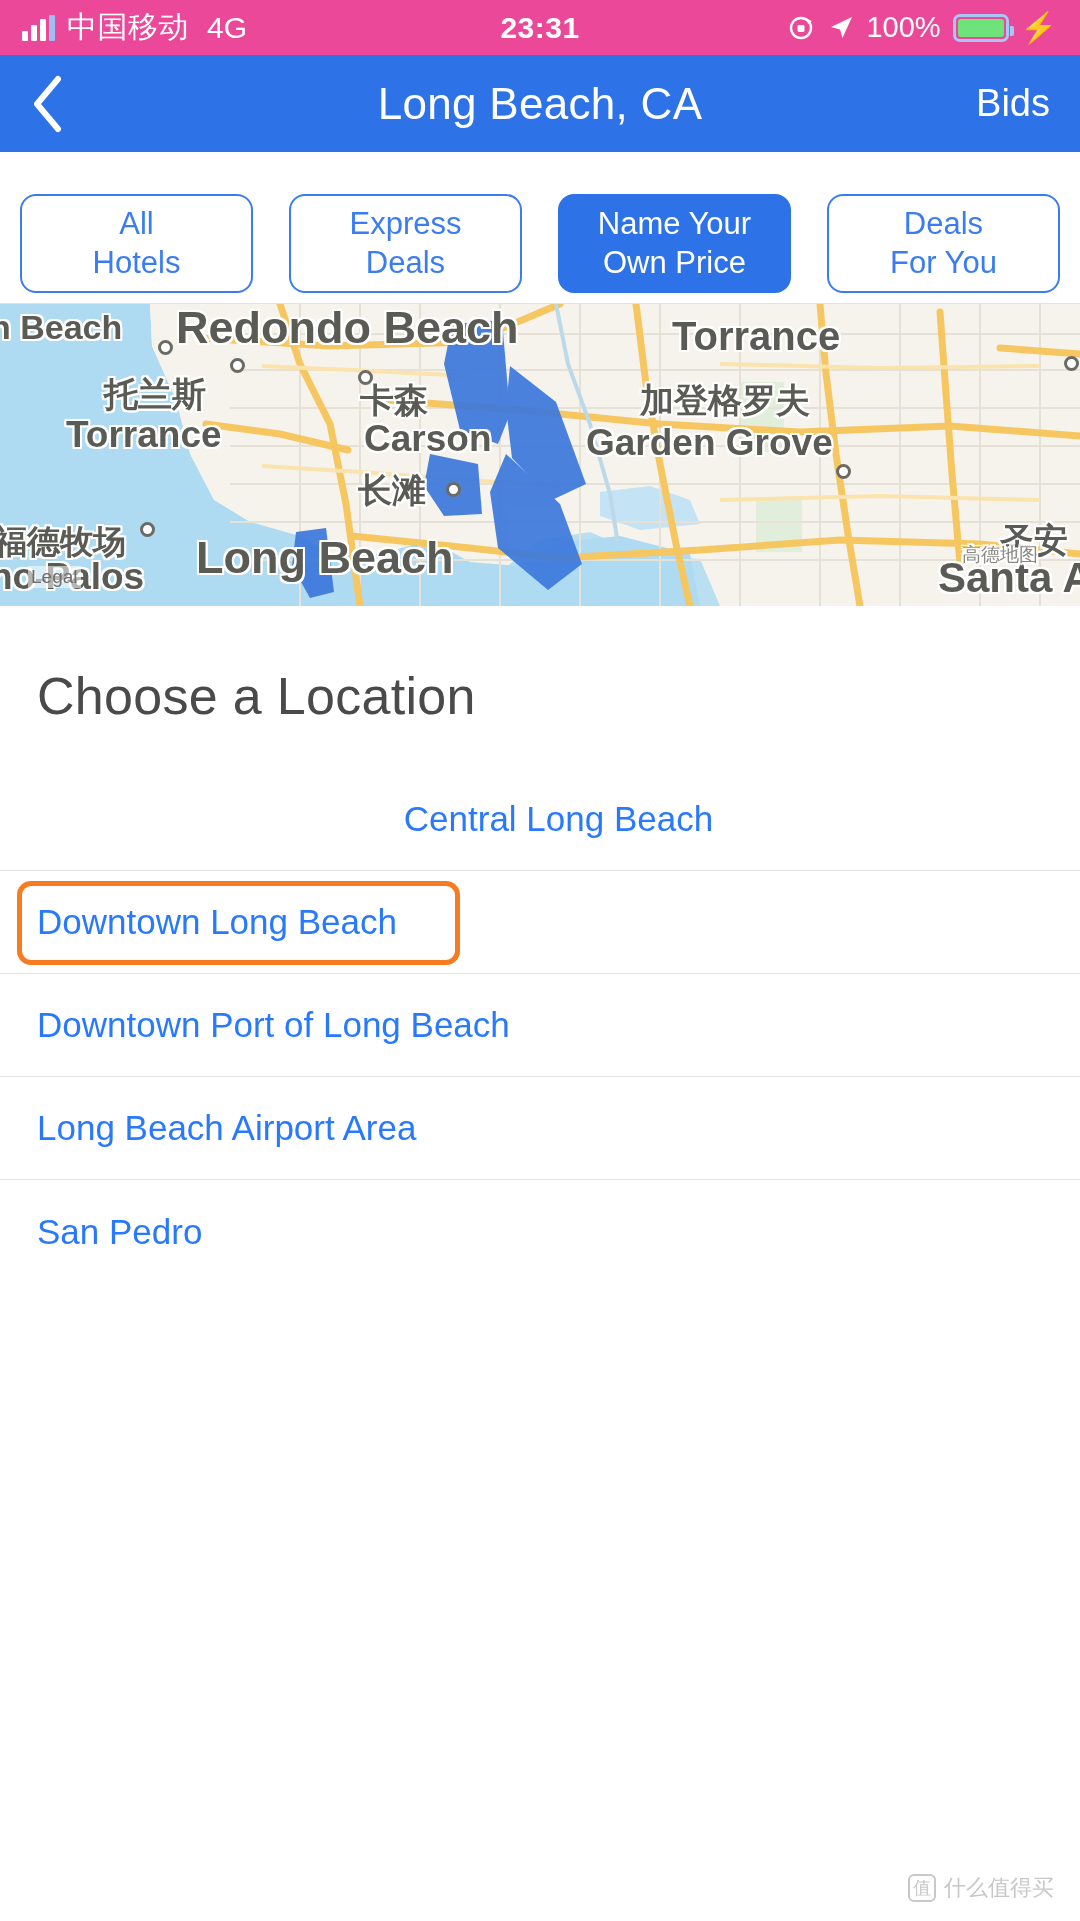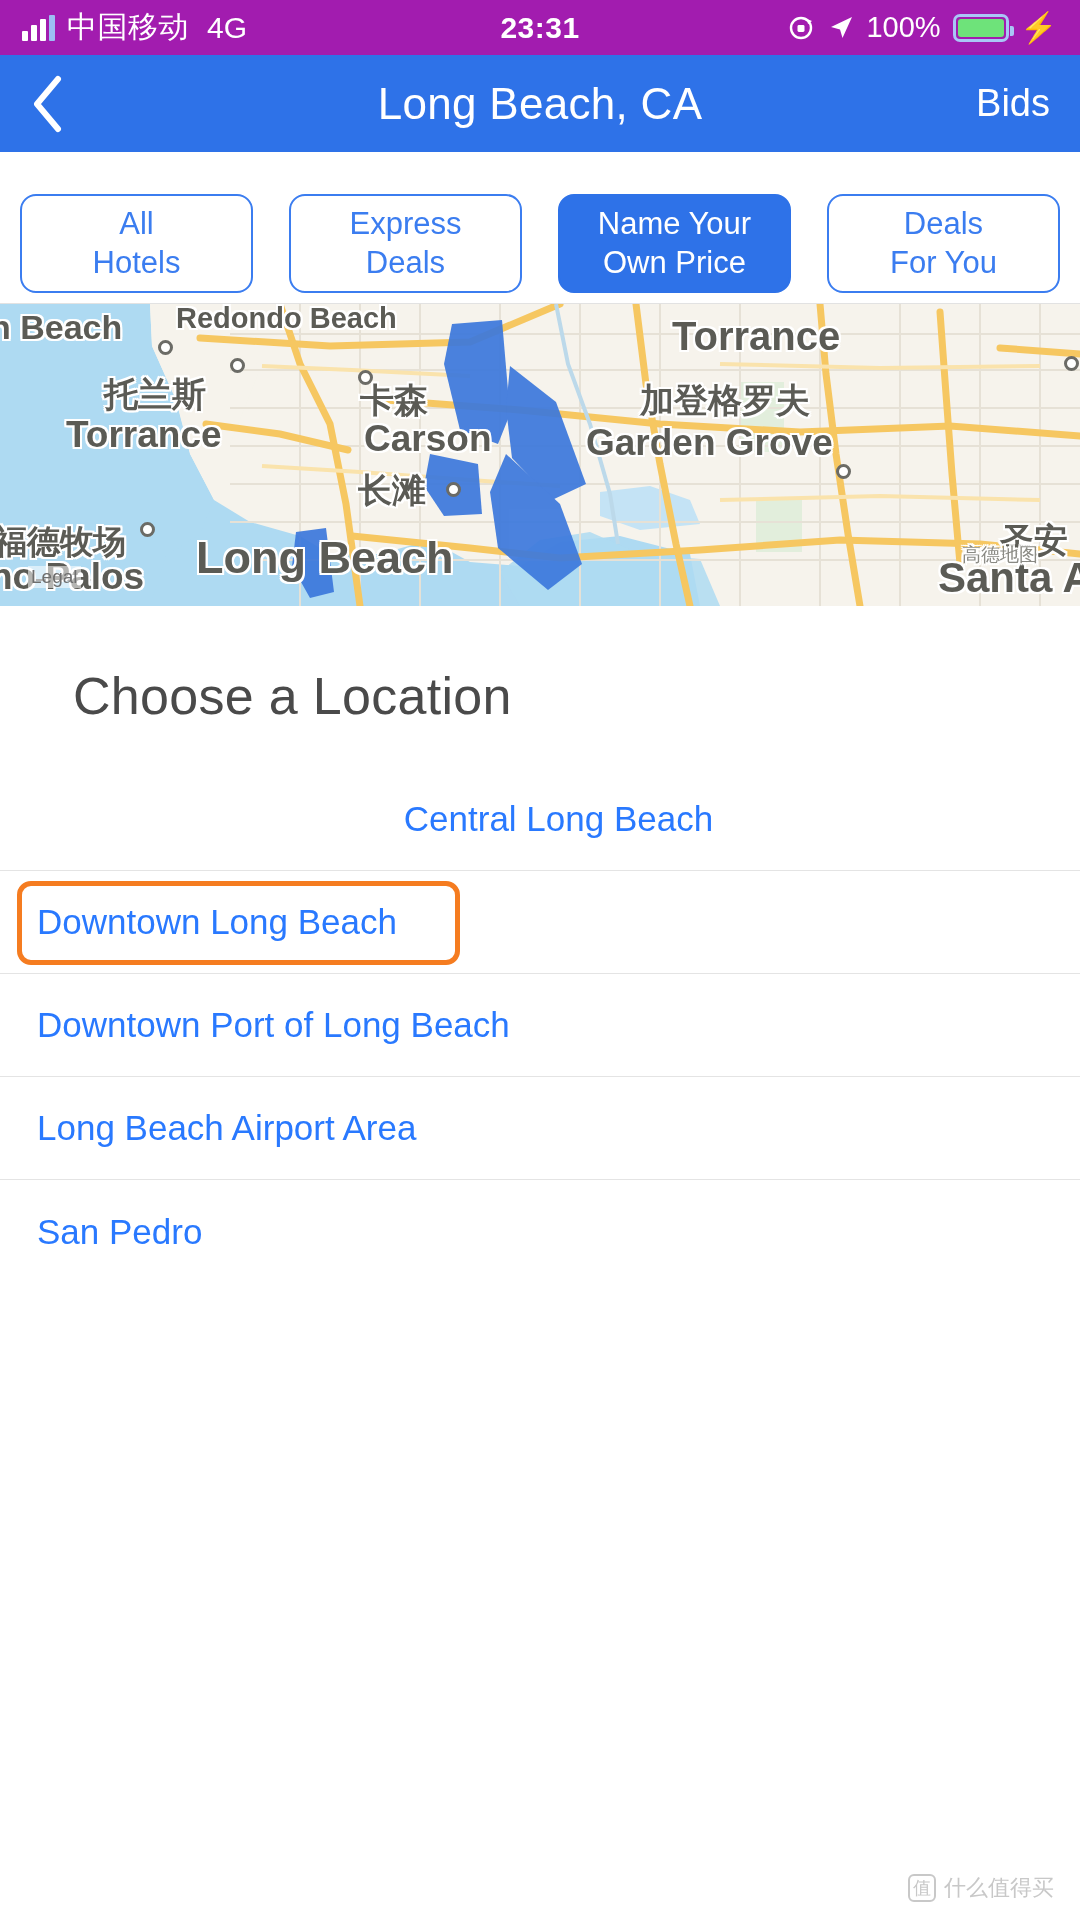--- a/index.html
+++ b/index.html
@@ -7,21 +7,21 @@
   body {
     font-family:"Liberation Sans", sans-serif;
     background:#ffffff;
     overflow:hidden;
     position:relative;
   }
 
   
   .status-bar{
     height:55px;
-    background:#a21caf;
+    background:#ec4899;
     display:flex;
     align-items:center;
     color:#fff;
     padding:0 22px;
     position:relative;
   }
   .sb-left{ display:flex; align-items:center; gap:12px; }
   .signal{ display:flex; align-items:flex-end; gap:3px; height:26px; }
   .signal i{ display:block; width:6px; background:#fff; border-radius:1px; }
   .signal i:nth-child(1){ height:10px; }
@@ -100,21 +100,21 @@
   }
   .poi-dot{
     position:absolute; width:15px; height:15px; border:3px solid #6B6B66;
     border-radius:50%; background:#fff;
   }
 
   
   .list-wrap{ background:#fff; }
   .section-title{
     font-size:52px; color:#4A4A4A; font-weight:400;
-    padding:60px 0 0 37px; letter-spacing:.3px;margin-left:36px;
+    padding:60px 0 0 37px; letter-spacing:.3px;
   }
   .loc-list{ margin-top:42px; }
   .loc-row{
     position:relative; height:103px; display:flex; align-items:center;
     padding-left:37px; font-size:35px; color:#2979FF;
     border-bottom:1px solid #E4E4E4;
   }
   .loc-row:first-child{ border-top:none;justify-content:center; }
   .loc-row.highlight{ border-bottom:1px solid #E4E4E4; }
   .hl-box{
@@ -264,21 +264,21 @@
       <path d="M510,62 L556,98 L586,180 L552,196 L512,154 L506,104 Z"></path>
       <path d="M506,150 L560,200 L582,260 L548,286 L498,244 L490,188 Z"></path>
       <path d="M430,150 L478,160 L482,210 L444,212 L424,182 Z"></path>
       <path d="M296,228 L326,224 L334,288 L310,294 L292,262 Z"></path>
     </g>
 
     <path d="M30,266 L30,276 L104,276 L104,266" stroke="#555" stroke-width="2" fill="none"></path>
   </svg>
 
   <div class="map-label" style="left:-10px;top:4px;font-size:34px;">n Beach</div>
-  <div class="map-label" style="left:176px;top:-2px;font-size:29px;">Redondo Beach</div>
+  <div class="map-label" style="left:176px;top:-2px;font-size:45px;">Redondo Beach</div>
   <div class="map-label" style="left:672px;top:10px;font-size:40px;">Torrance</div>
   <div class="map-label" style="left:104px;top:68px;font-size:34px;">托兰斯</div>
   <div class="map-label" style="left:360px;top:74px;font-size:34px;">卡森</div>
   <div class="map-label" style="left:640px;top:74px;font-size:34px;">加登格罗夫</div>
   <div class="map-label" style="left:66px;top:110px;font-size:37px;">Torrance</div>
   <div class="map-label" style="left:364px;top:114px;font-size:37px;">Carson</div>
   <div class="map-label" style="left:586px;top:118px;font-size:37px;">Garden Grove</div>
   <div class="map-label" style="left:358px;top:164px;font-size:34px;">长滩</div>
   <div class="map-label" style="left:-6px;top:216px;font-size:33px;">福德牧场</div>
   <div class="map-label" style="left:-10px;top:252px;font-size:37px;">ho Palos</div>

